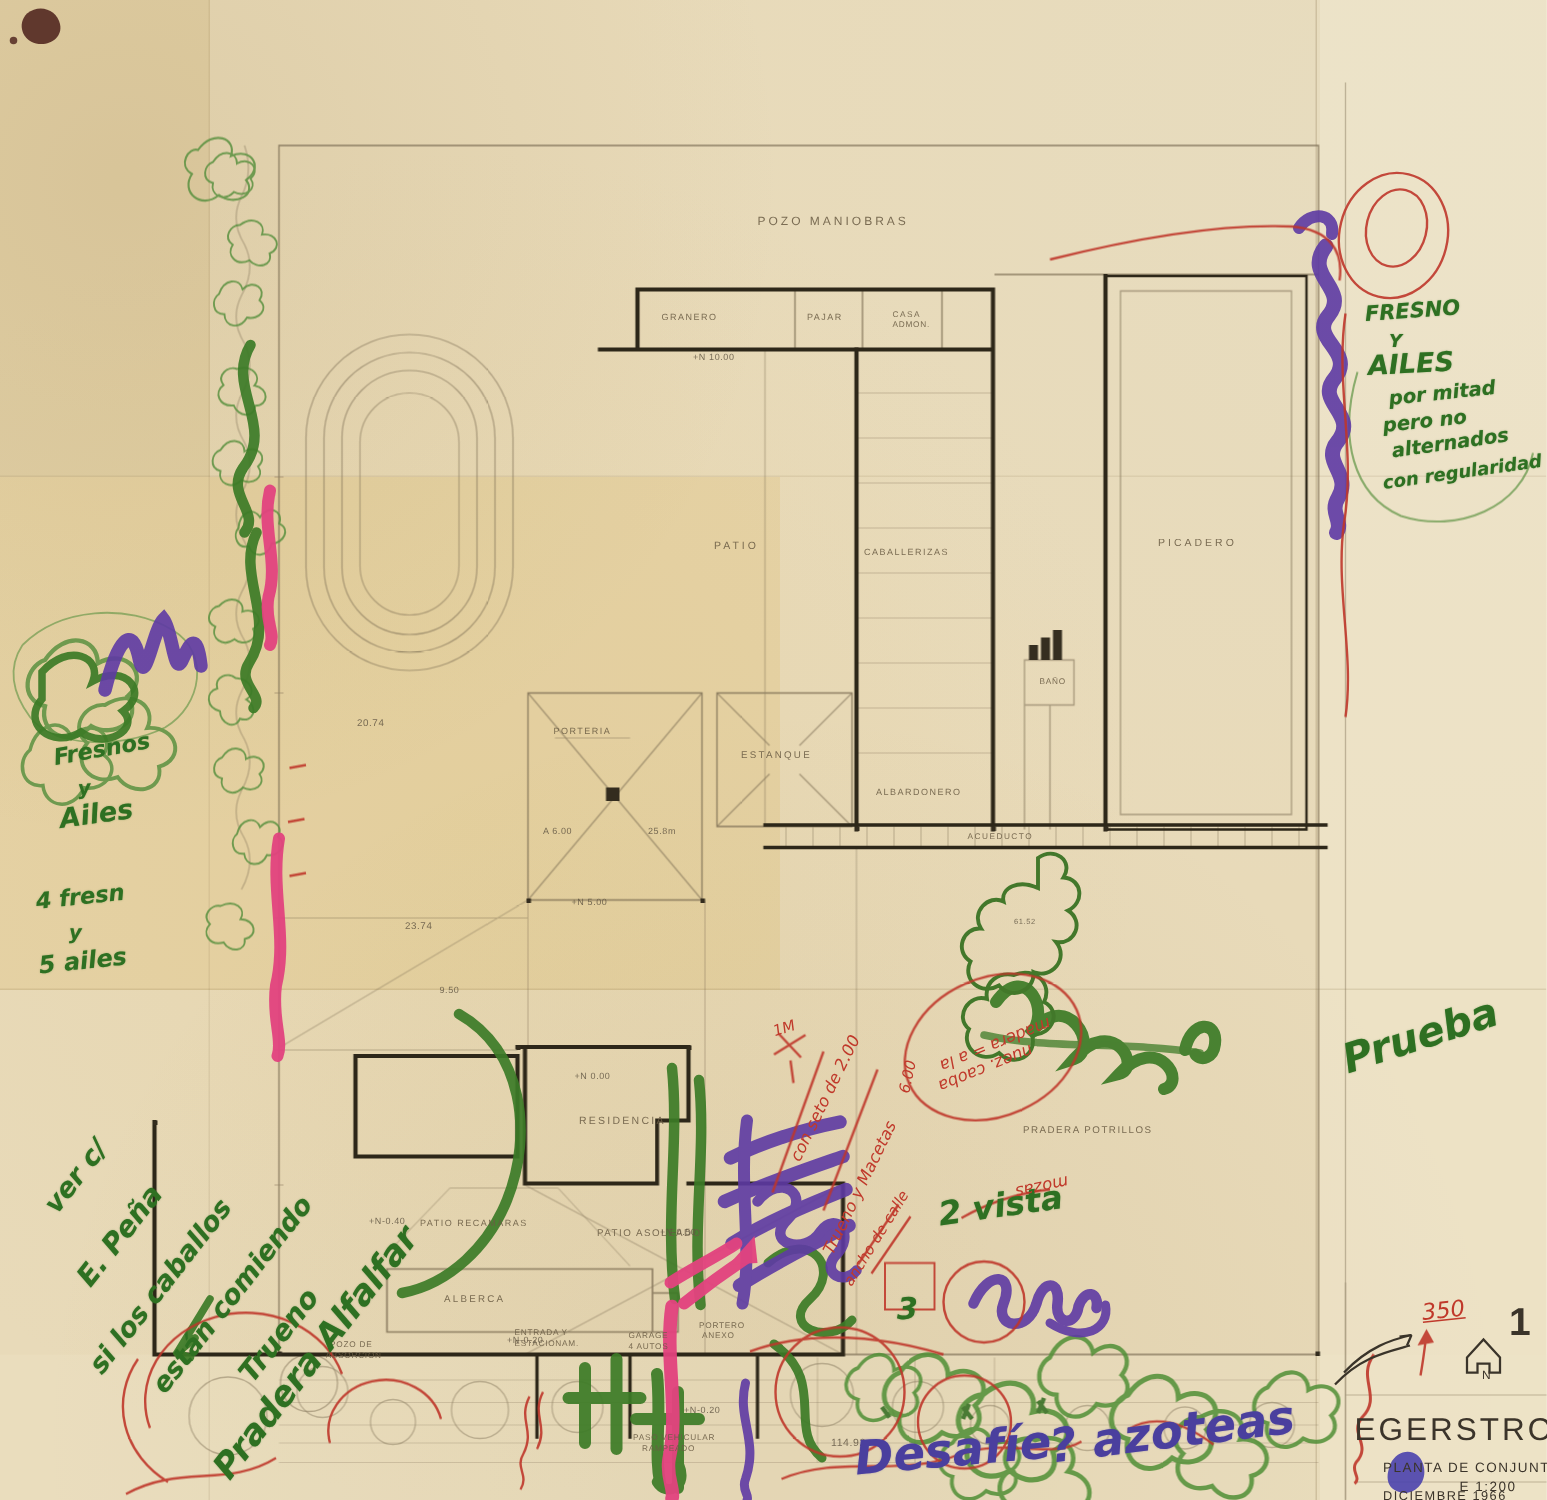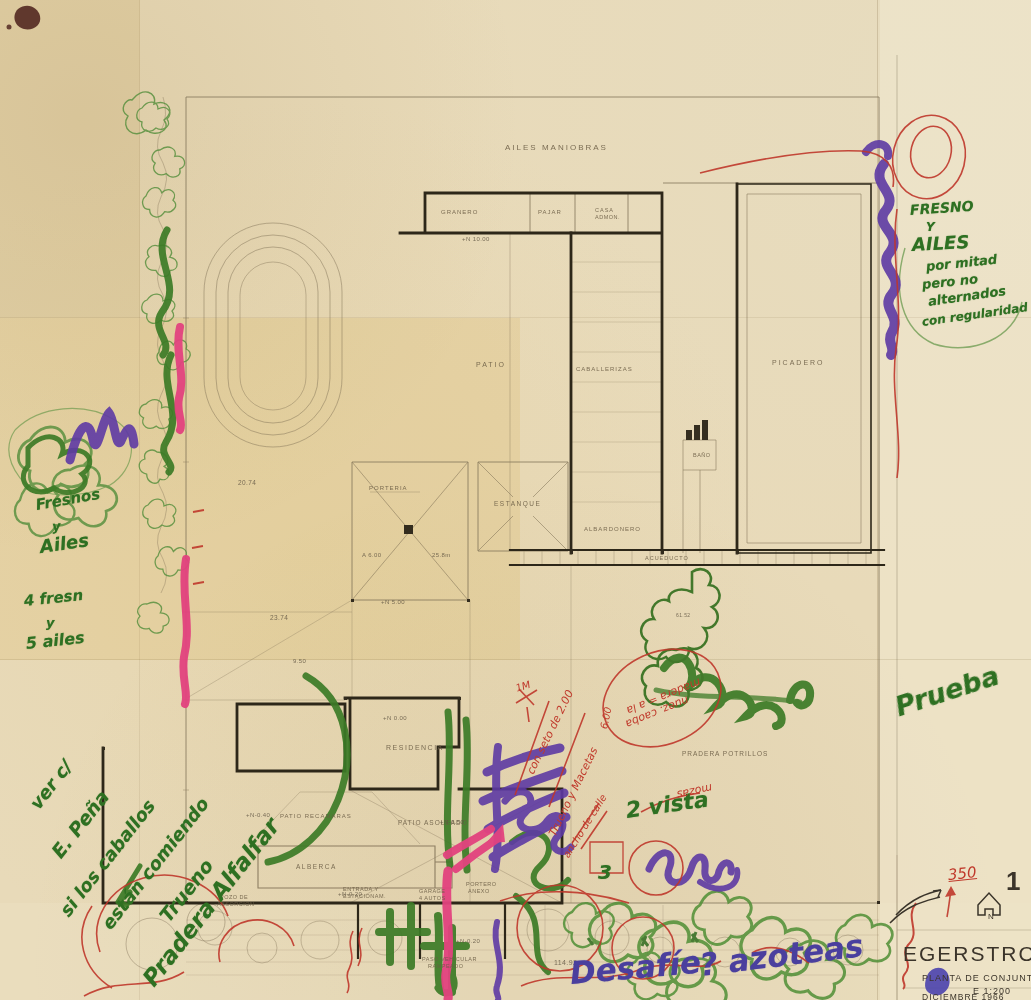--- a/index.html
+++ b/index.html
@@ -231,21 +231,21 @@
       <path d="M18,9 c9,-7 20,-2 22,7 c2,9 -7,15 -16,13 c-9,-2 -13,-13 -6,-20 z" fill="#4a1f1a" stroke="none" opacity=".85"></path>
       <circle cx="9" cy="27" r="2.5" fill="#4a1f1a" stroke="none" opacity=".8"></circle>
     </g>
 
     <g stroke="#3a342a" fill="none" stroke-width="1.5">
       <path d="M978,905 l11,-12 l11,12 v10 h-7 v-6 h-8 v6 h-7 z"></path>
     </g>
   </svg>
 
   <div id="plan-labels">
-      <span class="plan-label" style="left: 505px; top: 143px; font-size: 8px; letter-spacing: 2px;">AILES  MANIOBRAS</span>
+      <span class="plan-label" style="left: 505px; top: 143px; font-size: 8px; letter-spacing: 2px;">POZO  MANIOBRAS</span>
       <span class="plan-label" style="left: 441px; top: 209px; font-size: 6px; letter-spacing: 1px;">GRANERO</span>
       <span class="plan-label" style="left: 538px; top: 209px; font-size: 6px; letter-spacing: 1px;">PAJAR</span>
       <span class="plan-label" style="left: 595px; top: 207px; font-size: 5.5px; letter-spacing: 1px;">CASA</span>
       <span class="plan-label" style="left: 595px; top: 214px; font-size: 5.5px; letter-spacing: 0.5px;">ADMON.</span>
       <span class="plan-label" style="left: 476px; top: 361px; font-size: 7px; letter-spacing: 2px;">PATIO</span>
       <span class="plan-label" style="left: 576px; top: 366px; font-size: 6px; letter-spacing: 1px;">CABALLERIZAS</span>
       <span class="plan-label" style="left: 772px; top: 359px; font-size: 7px; letter-spacing: 2px;">PICADERO</span>
       <span class="plan-label" style="left: 369px; top: 485px; font-size: 6px; letter-spacing: 1px;">PORTERIA</span>
       <span class="plan-label" style="left: 494px; top: 500px; font-size: 6.5px; letter-spacing: 1.5px;">ESTANQUE</span>
       <span class="plan-label" style="left: 584px; top: 526px; font-size: 6px; letter-spacing: 1px;">ALBARDONERO</span>

